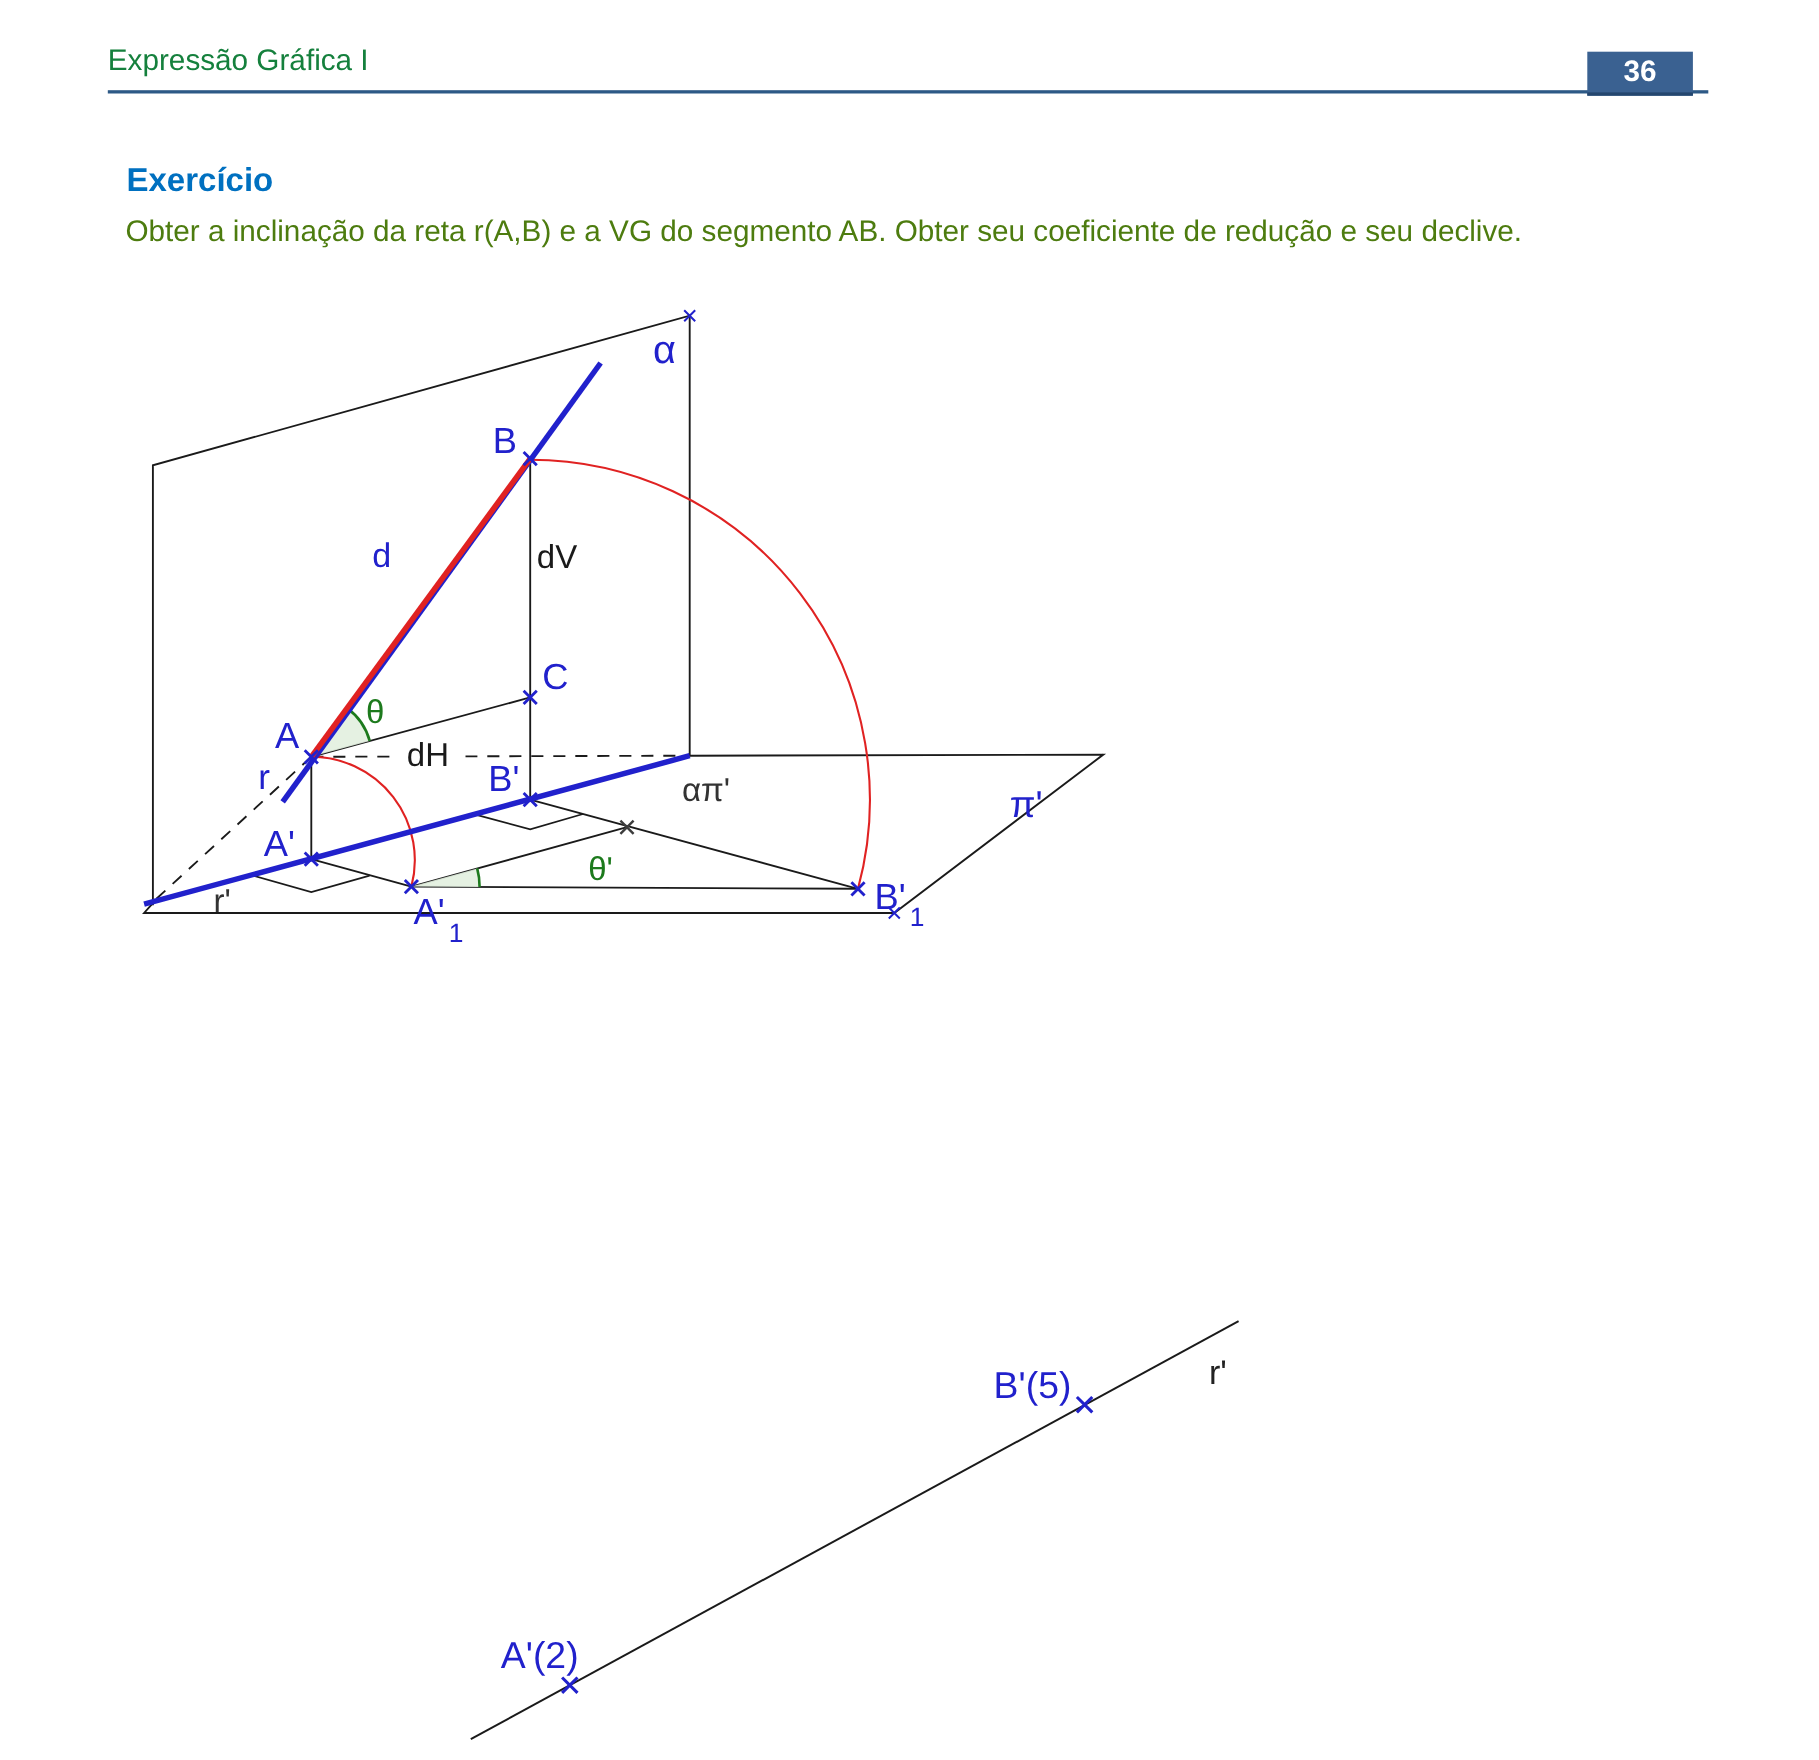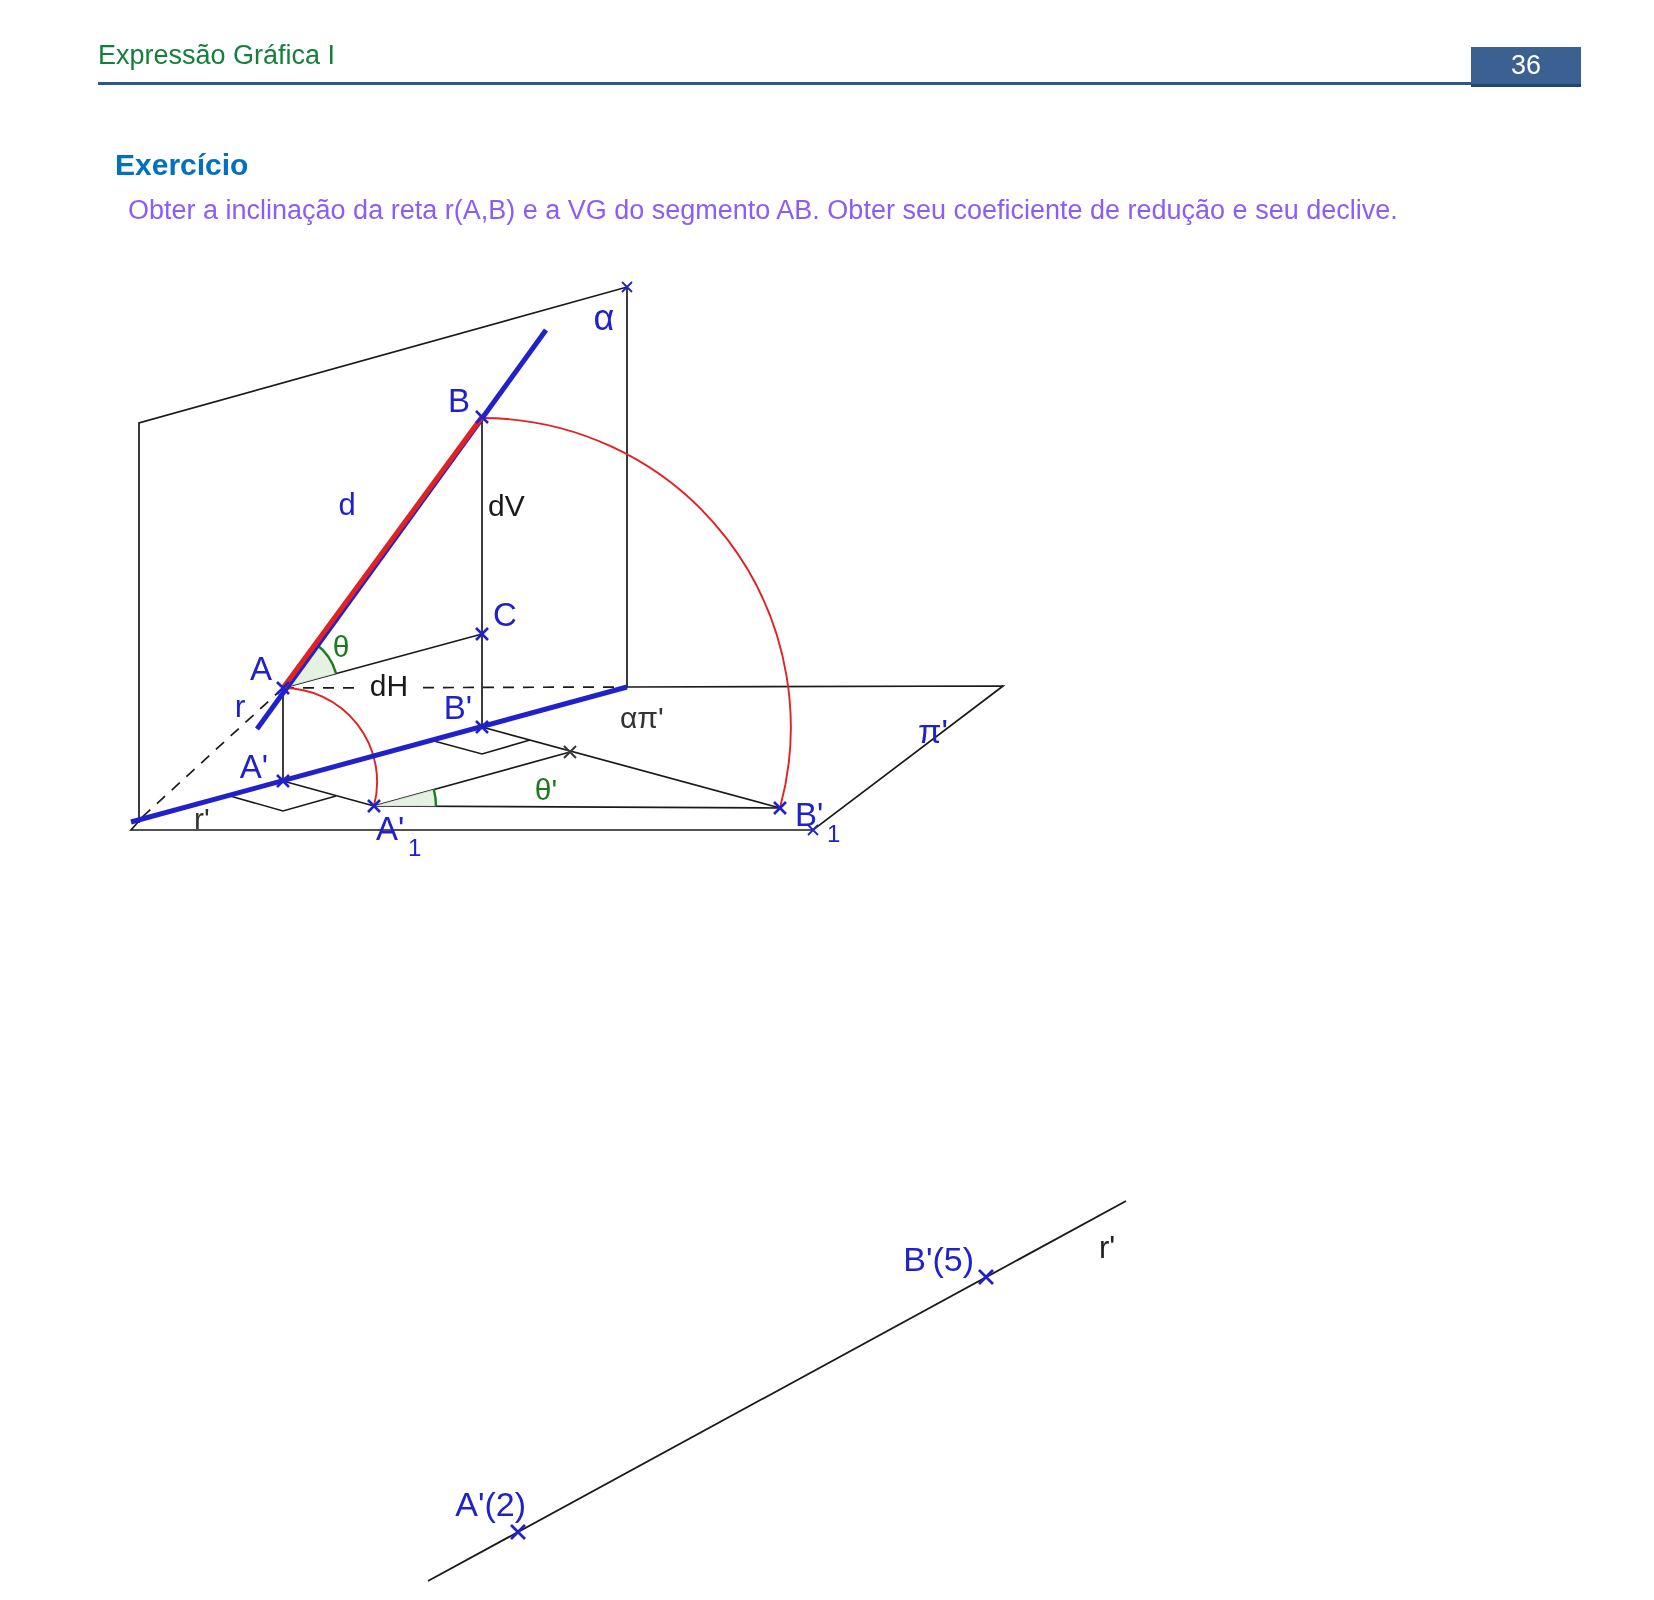--- a/index.html
+++ b/index.html
@@ -12,32 +12,32 @@
   }
   .hdr-title{
     position:absolute;left:98px;top:40px;
     font-size:27px;color:#15803d;
   }
   .hdr-rule{
     position:absolute;left:98px;top:82px;width:1455px;height:3px;
     background:#2d5986;
   }
   .page-num-box{
-    position:absolute;left:1443px;top:47px;width:110px;height:37px;
+    position:absolute;left:1443px;top:47px;width:96px;height:37px;
     background:#3a6191;border-bottom:3px solid #24466e;
     display:flex;align-items:center;justify-content:center;
-    color:#ffffff;font-size:27px;font-weight:normal;margin-left:28px;
+    color:#ffffff;font-size:27px;font-weight:bold;
   }
   .heading{
     position:absolute;left:115px;top:148px;
     font-size:30px;font-weight:bold;color:#0070c0;
   }
   .statement{
-    position:absolute;left:128px;top:190px;width:1340px;
-    font-size:27px;line-height:40px;color:#8b5cf6;
+    position:absolute;left:114px;top:190px;width:1340px;
+    font-size:27px;line-height:40px;color:#4d7c0f;
   }
   svg{position:absolute;left:0;top:0;}
   svg text{font-family:"Liberation Sans", sans-serif;}
   .lblBlue{fill:#2121cc;}
   .lblGreen{fill:#1d7a1d;}
   .lblDark{fill:#333333;}
 </style>
 </head>
 <body>
 

